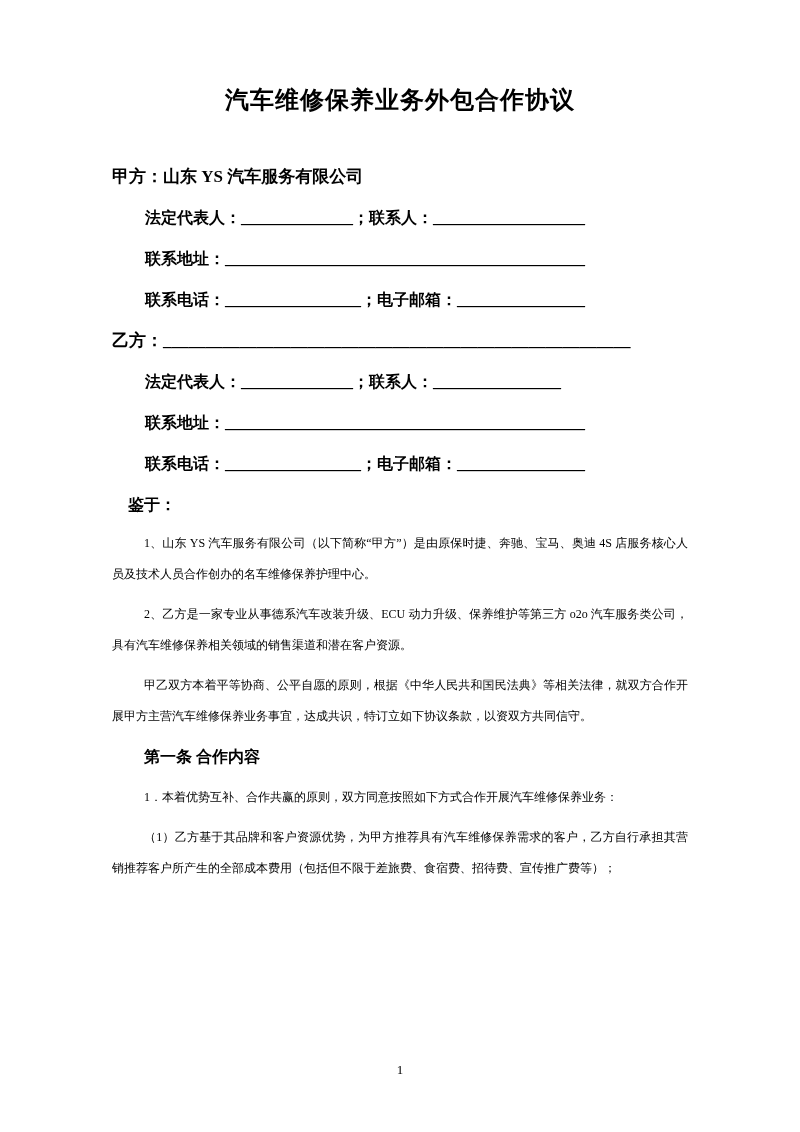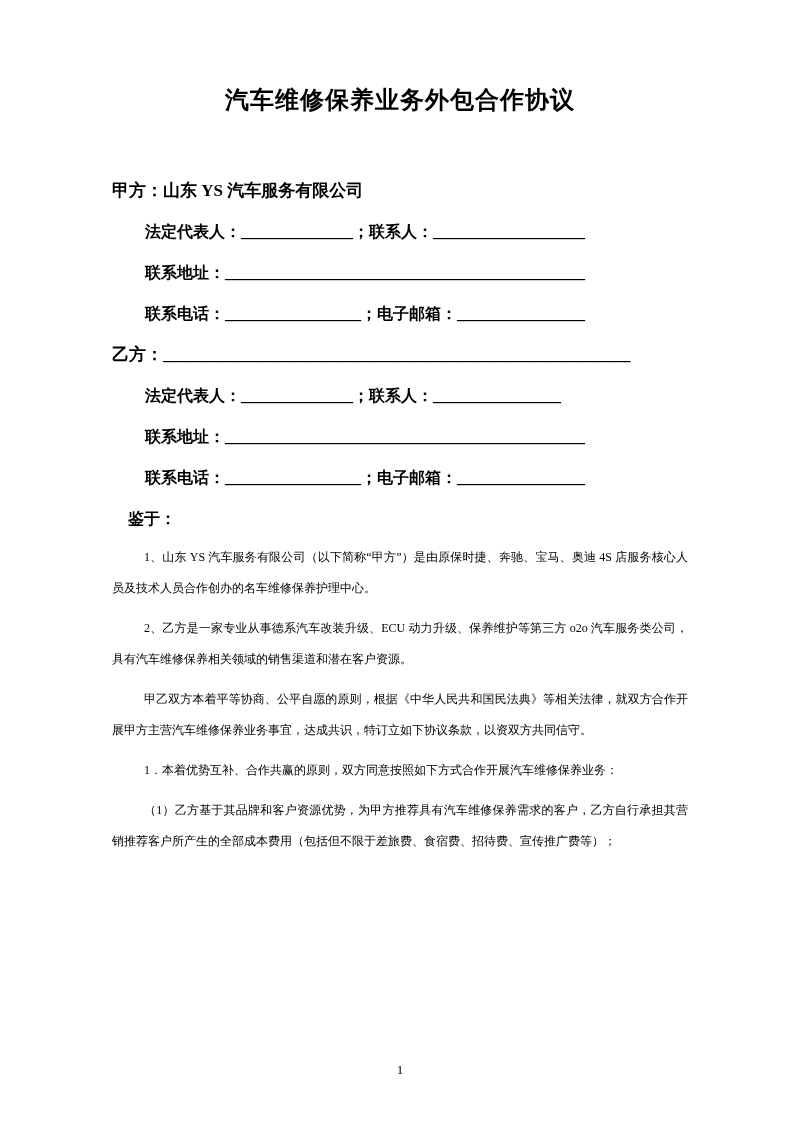--- a/index.html
+++ b/index.html
@@ -17,21 +17,21 @@
     background: #ffffff;
     padding: 84px 112px 0 112px;
     overflow: hidden;
   }
   .title {
     font-family: "Liberation Sans", "DejaVu Sans", sans-serif;
     font-size: 24px;
     font-weight: bold;
     text-align: center;
     letter-spacing: 1px;
-    margin-bottom: 60px;
+    margin-bottom: 46px;
   }
   .party-name {
     font-size: 17px;
     font-weight: bold;
     line-height: 30px;
     margin-bottom: 11px;
     white-space: nowrap;
   }
   .field-line {
     font-size: 16px;
@@ -111,19 +111,20 @@
       <span class="label">联系电话：</span><span class="blank">_________________</span><span class="label">；电子邮箱：</span><span class="blank">________________</span>
     </p>
   </div>
 
   <p class="whereas">鉴于：</p>
 
   <p class="para">1、山东 YS 汽车服务有限公司（以下简称“甲方”）是由原保时捷、奔驰、宝马、奥迪 4S 店服务核心人员及技术人员合作创办的名车维修保养护理中心。</p>
   <p class="para">2、乙方是一家专业从事德系汽车改装升级、ECU 动力升级、保养维护等第三方 o2o 汽车服务类公司，具有汽车维修保养相关领域的销售渠道和潜在客户资源。</p>
   <p class="para">甲乙双方本着平等协商、公平自愿的原则，根据《中华人民共和国民法典》等相关法律，就双方合作开展甲方主营汽车维修保养业务事宜，达成共识，特订立如下协议条款，以资双方共同信守。</p>
 
+  <h2 class="heading">第一条 合作内容</h2>
 
   <p class="para">1．本着优势互补、合作共赢的原则，双方同意按照如下方式合作开展汽车维修保养业务：</p>
   <p class="para">（1）乙方基于其品牌和客户资源优势，为甲方推荐具有汽车维修保养需求的客户，乙方自行承担其营销推荐客户所产生的全部成本费用（包括但不限于差旅费、食宿费、招待费、宣传推广费等）；</p>
 
   <div class="page-number">1</div>
 
 </div>
 
 </body></html>

